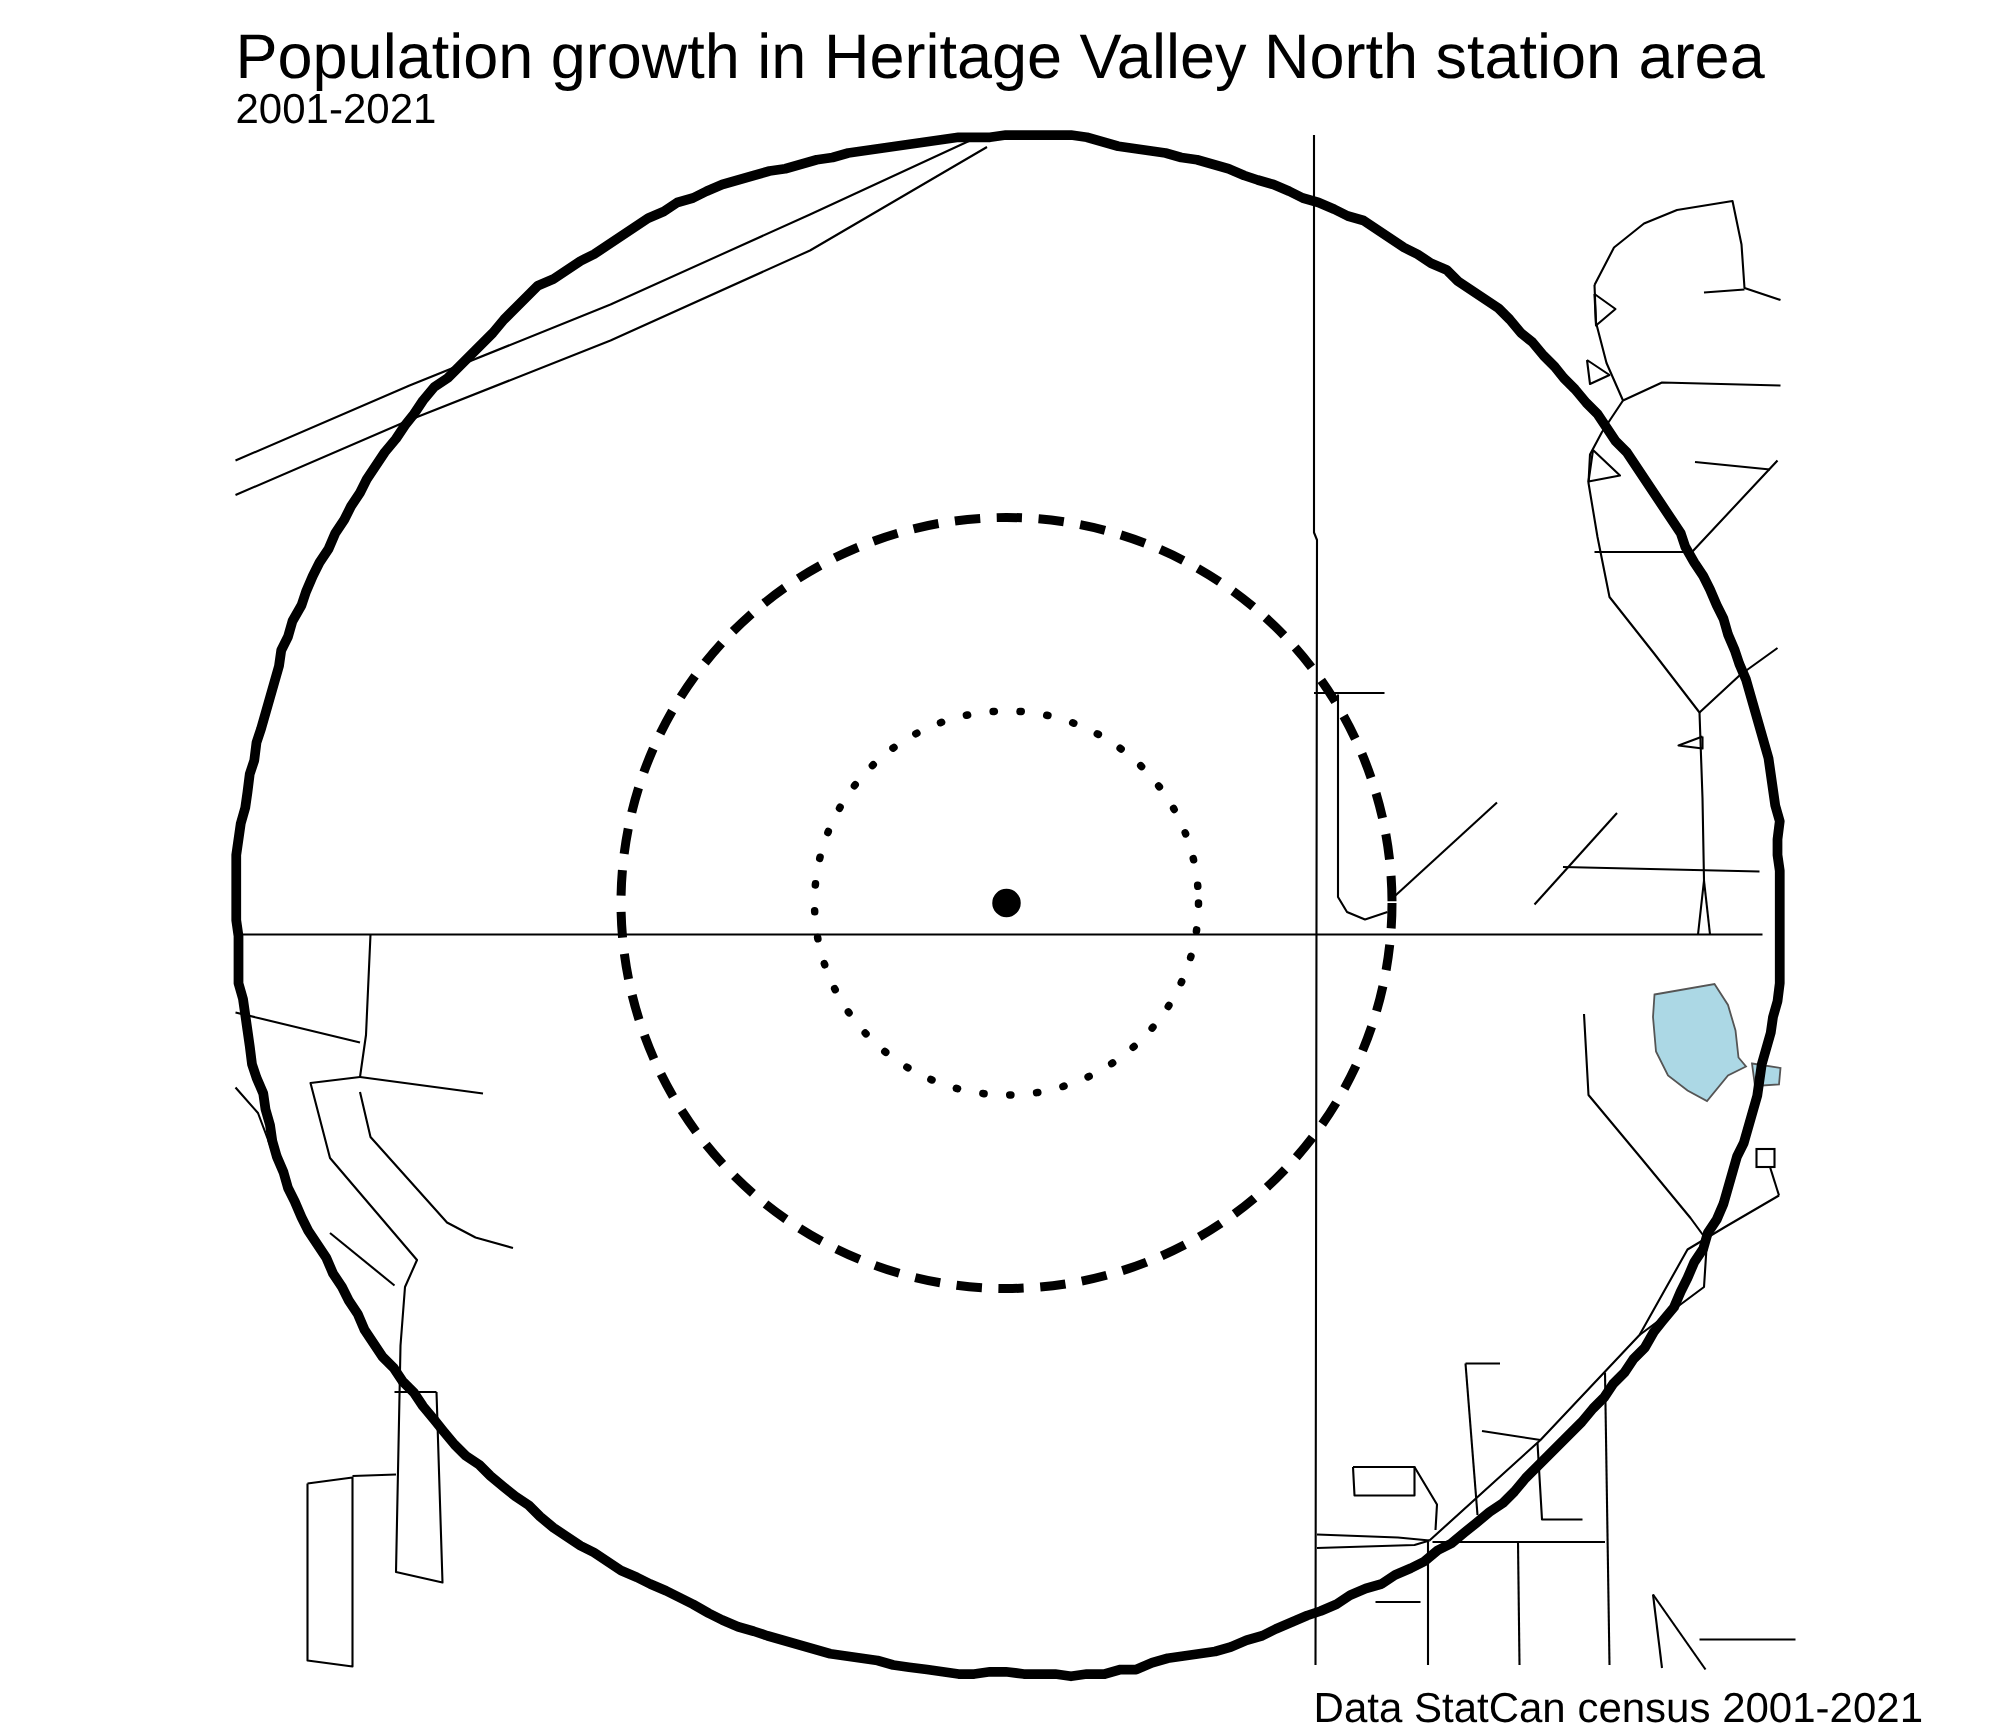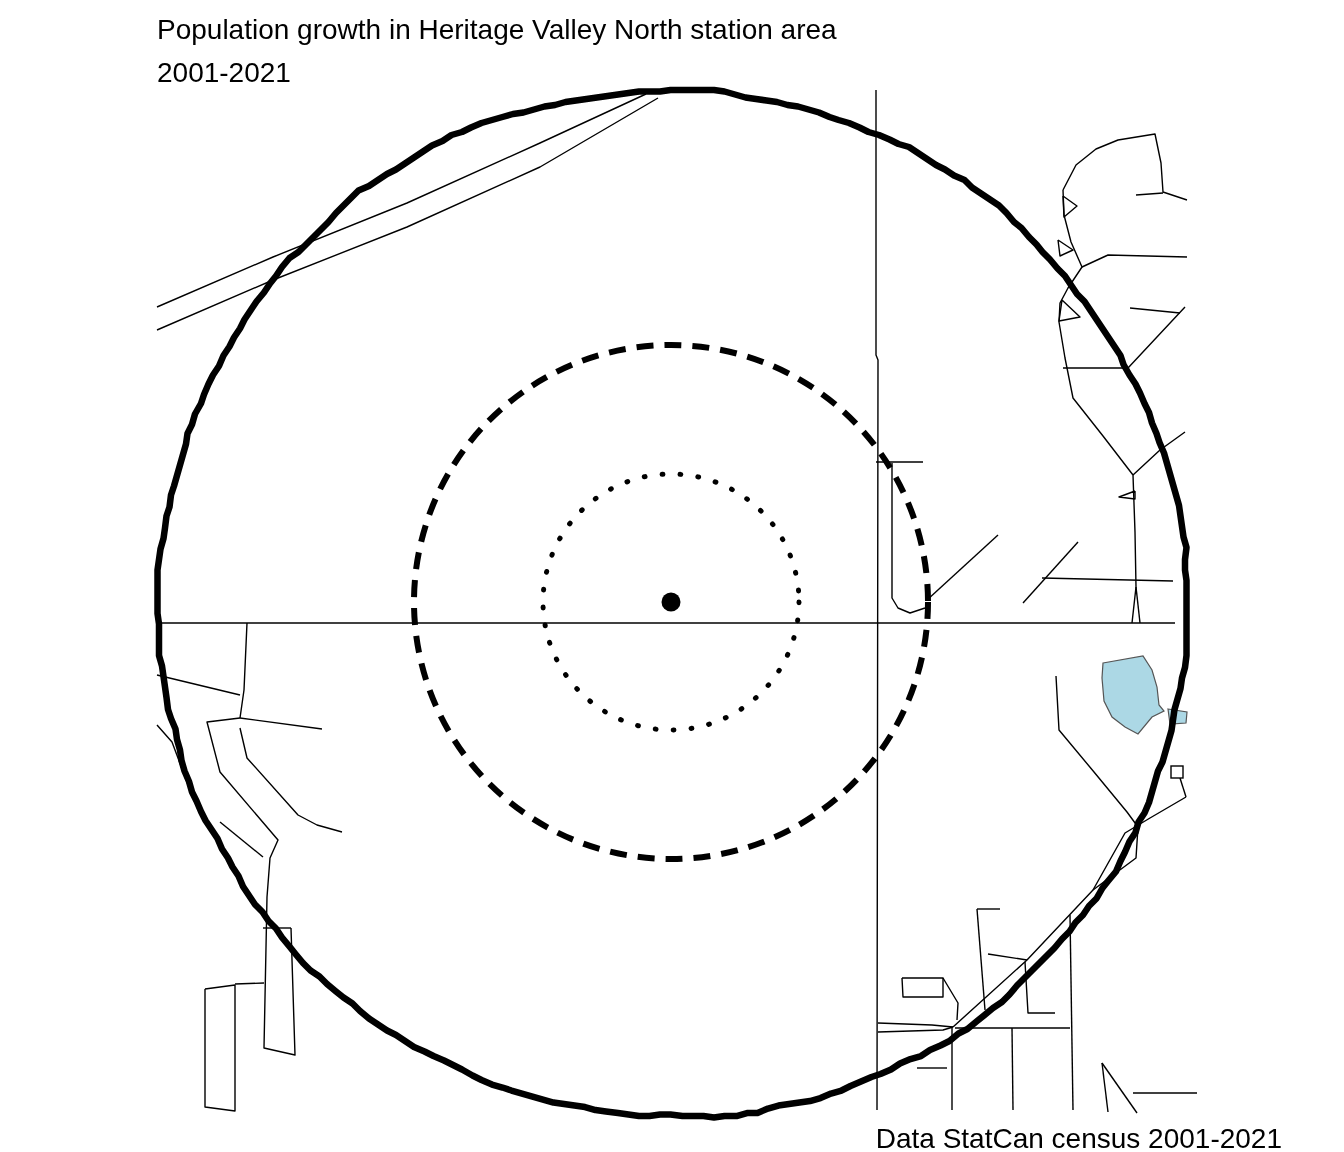--- a/index.html
+++ b/index.html
@@ -1,18 +1,18 @@
 <!DOCTYPE html>
 <html><head>
 <meta charset="utf-8">
 <style>
   html,body{margin:0;padding:0;background:#ffffff;}
   .page{position:relative;width:1344px;height:1152px;background:#fff;overflow:hidden;
         font-family:"Liberation Sans",sans-serif;color:#000;}
-  .title{position:absolute;left:157px;top:15px;font-size:28px;line-height:1.1;letter-spacing:0;text-align:right;}
+  .title{position:absolute;left:157px;top:15px;font-size:42px;line-height:1.1;letter-spacing:0;text-align:right;}
   .subtitle{position:absolute;left:157px;top:58px;font-size:28px;line-height:1.1;}
   .caption{position:absolute;right:62px;top:1124px;font-size:28px;line-height:1.1;}
   svg.map{position:absolute;left:0;top:0;width:1344px;height:1152px;}
 </style>
 </head>
 <body>
 
 <div class="page">
   <div class="title">Population growth in Heritage Valley North station area</div>
   <div class="subtitle">2001-2021</div>

